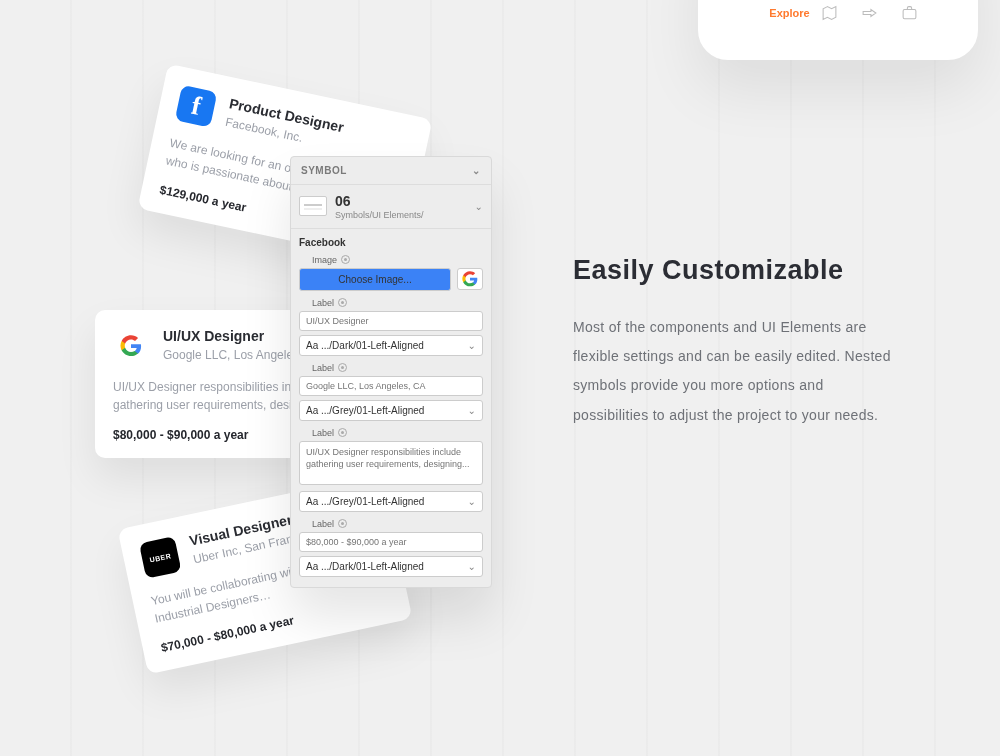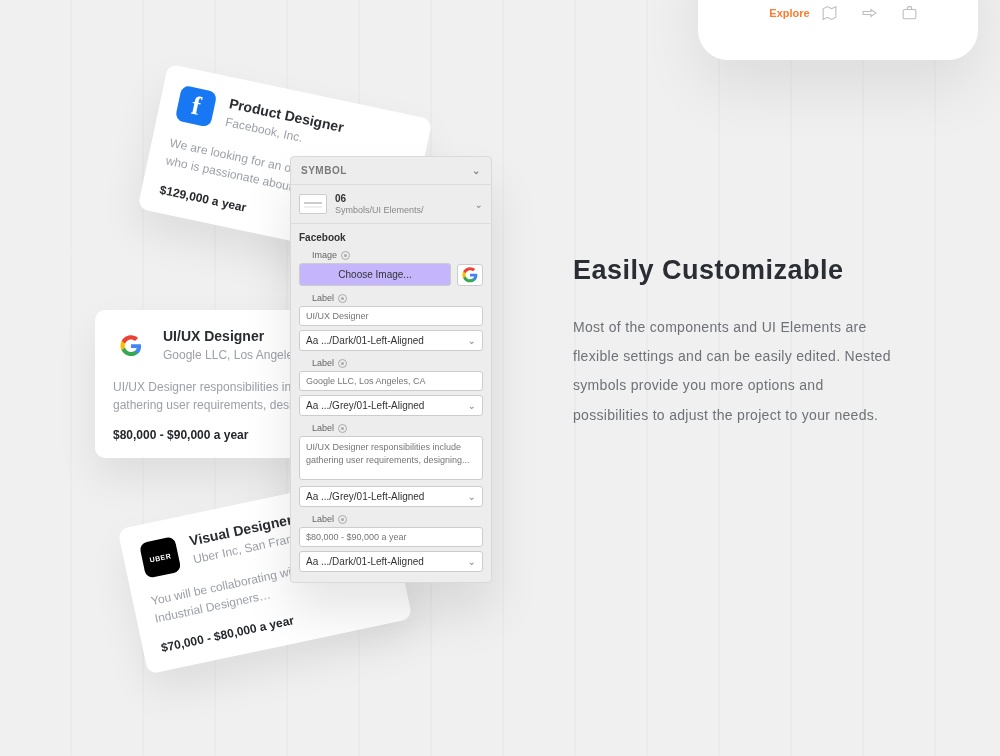--- a/index.html
+++ b/index.html
@@ -30,34 +30,34 @@
 .fb-icon { background: #1877f2; color: #fff; font-weight: 800; font-size: 26px; font-family: Georgia, serif; }
 .google-icon { background: #fff; font-weight: 700; font-size: 22px; }
 .uber-icon { background: #000; color: #fff; font-size: 7px; font-weight: 700; letter-spacing: 0.5px; flex-direction: column; }
 
 
 .panel { position: absolute; top: 156px; left: 290px; width: 202px; background: #ededed; border: 1px solid #d9d9d9; border-radius: 4px; z-index: 3; box-shadow: 0 30px 50px rgba(0,0,0,0.1); font-size: 10px; color: #333; }
 .panel-header { display: flex; justify-content: space-between; align-items: center; padding: 8px 10px; border-bottom: 1px solid #ddd; color: #7a7a7a; font-weight: 600; letter-spacing: 0.5px; }
 .panel-symbol-row { display: flex; gap: 8px; padding: 8px; border-bottom: 1px solid #ddd; align-items: center; }
 .sym-thumb { width: 28px; height: 20px; background: #fff; border: 1px solid #ccc; border-radius: 2px; position: relative; }
 .sym-thumb::after { content: ""; position: absolute; left: 4px; top: 7px; right: 4px; height: 2px; background: #ccc; box-shadow: 0 4px 0 #eee; }
-.sym-name { font-size: 10px; font-weight: 700; line-height: 1.2; }
+.sym-name { font-size: 14px; font-weight: 700; line-height: 1.2; }
 .sym-path { font-size: 9px; color: #888; }
 .chev { color: #888; }
 .panel-section { padding: 8px 8px 10px; }
 .section-title { font-size: 10px; font-weight: 700; margin-bottom: 6px; }
 .field-label { font-size: 9px; color: #666; margin: 7px 13px 3px; display: flex; align-items: center; gap: 4px; }
 .eye { width: 9px; height: 9px; border: 1px solid #aaa; border-radius: 50%; position: relative; display: inline-block; }
 .eye::after { content: ""; position: absolute; inset: 2px; background: #aaa; border-radius: 50%; }
 .input, .select, .textarea { width: 100%; background: #fff; border: 1px solid #ccc; border-radius: 3px; font-size: 9px; padding: 4px 6px; font-family: inherit; color: #333; }
 .input.placeholder, .textarea.placeholder { color: #b2b2b2; }
 .select { display: flex; justify-content: space-between; align-items: center; cursor: default; font-size: 10px; }
 .textarea { min-height: 44px; line-height: 1.4; resize: none; }
 .choose-row { display: flex; gap: 6px; align-items: center; }
-.choose-btn { flex: 1; background: #c4b5fd; border: 1px solid #ccc; border-radius: 3px; text-align: center; padding: 5px 0; font-size: 10px; }
+.choose-btn { flex: 1; background: #3b82f6; border: 1px solid #ccc; border-radius: 3px; text-align: center; padding: 5px 0; font-size: 10px; }
 .g-swatch { width: 26px; height: 22px; border: 1px solid #ccc; background: #fff; border-radius: 3px; display: flex; align-items: center; justify-content: center; }
 
 
 .copy { position: absolute; left: 573px; top: 250px; width: 320px; }
 .copy h1 { font-size: 27px; font-weight: 800; color: #2b2d34; letter-spacing: 0.5px; line-height: 1.5; }
 .copy p { margin-top: 22px; font-size: 14px; color: #6e7177; line-height: 2.1; letter-spacing: 0.3px; }
 </style>
 </head>
 <body>
 

